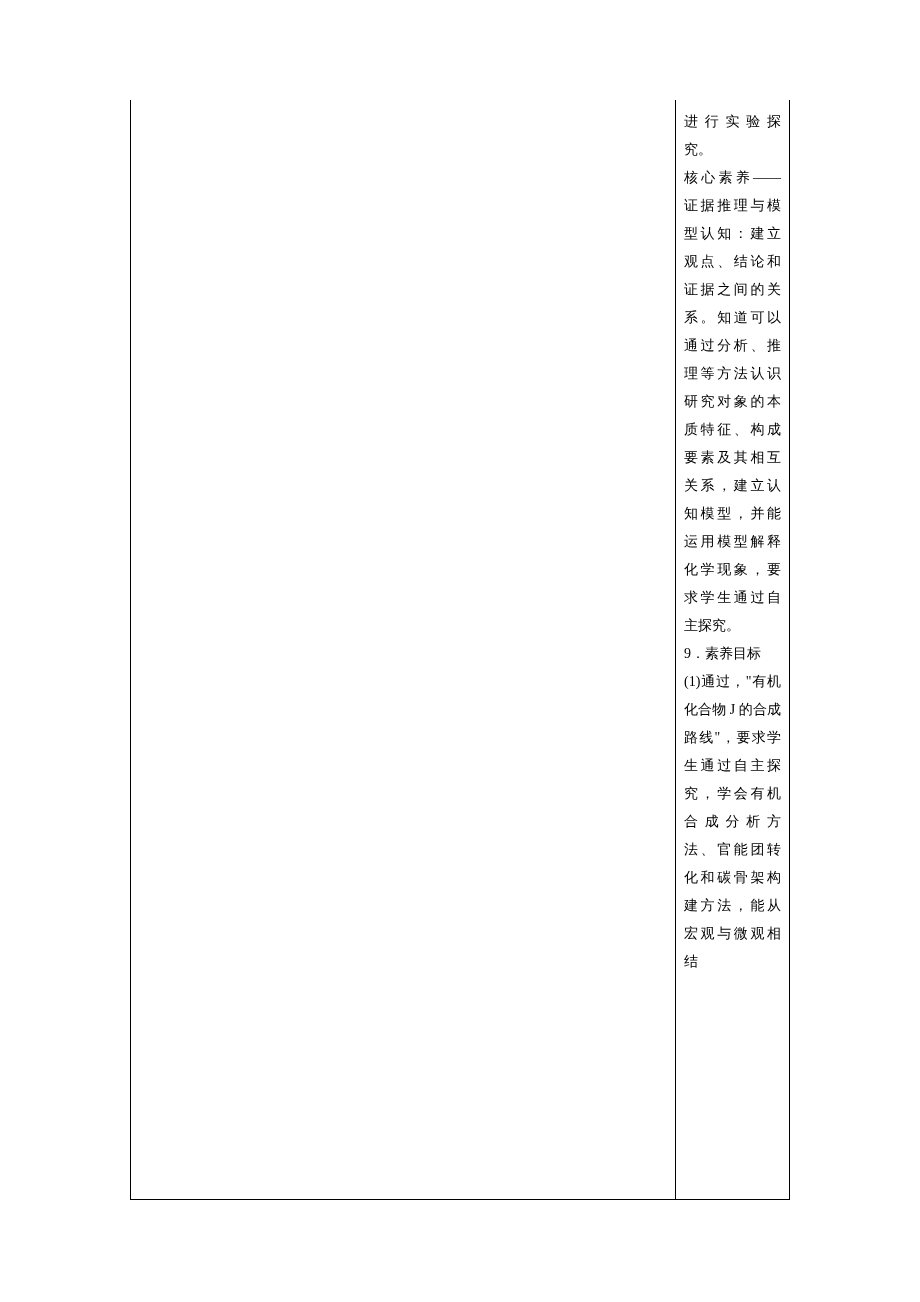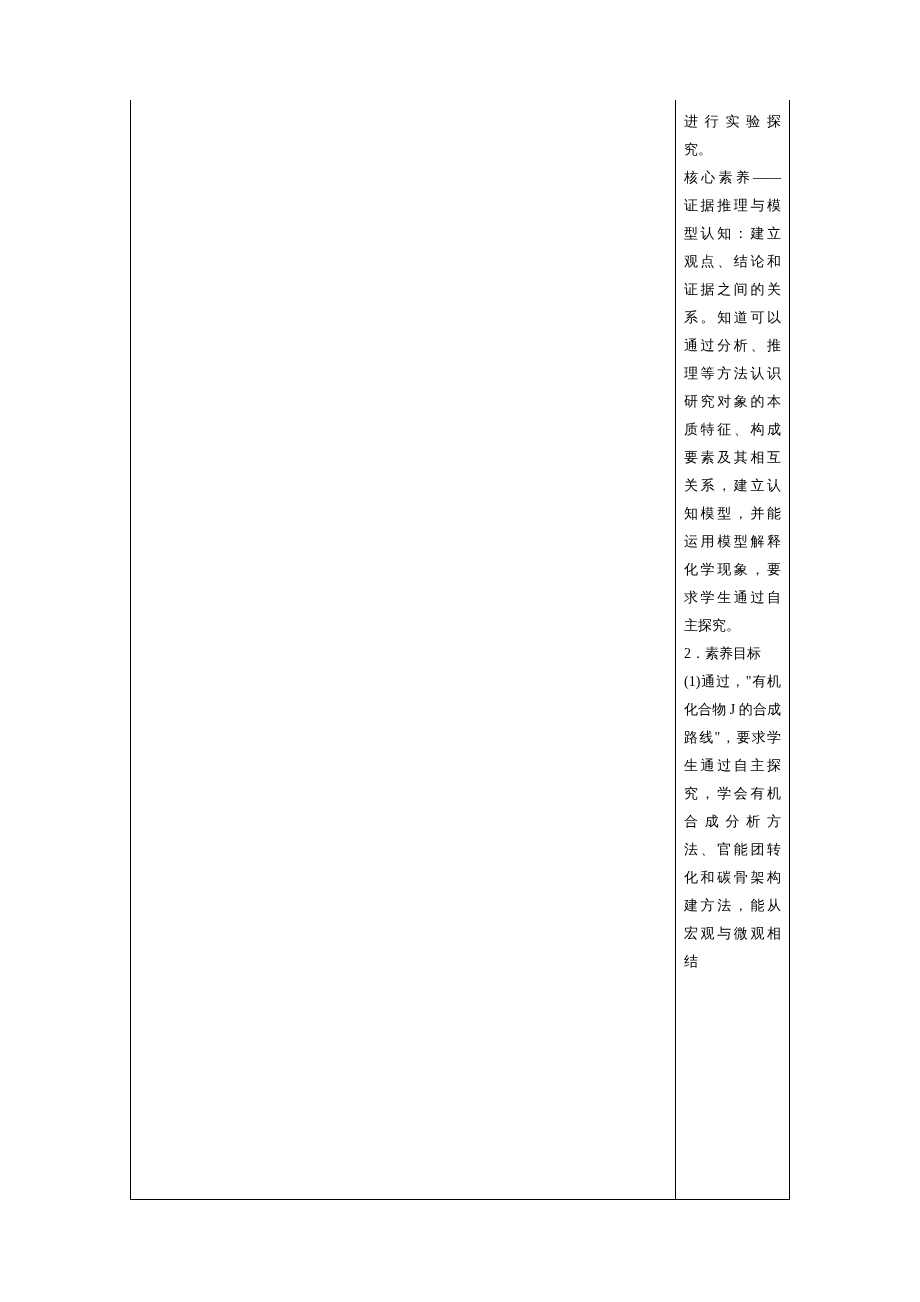--- a/index.html
+++ b/index.html
@@ -49,17 +49,17 @@
   </style>
 </head>
 <body>
 
 <div class="page">
   <div class="table-container">
     <div class="col-left"></div>
     <div class="col-right">
       <p>进行实验探究。</p>
       <p>核心素养——证据推理与模型认知：建立观点、结论和证据之间的关系。知道可以通过分析、推理等方法认识研究对象的本质特征、构成要素及其相互关系，建立认知模型，并能运用模型解释化学现象，要求学生通过自主探究。</p>
-      <p>2．素养目标</p>
+      <p>9．素养目标</p>
       <p>(1)通过，"有机化合物 J 的合成路线"，要求学生通过自主探究，学会有机合成分析方法、官能团转化和碳骨架构建方法，能从宏观与微观相结</p>
     </div>
   </div>
 </div>
 
 </body></html>

